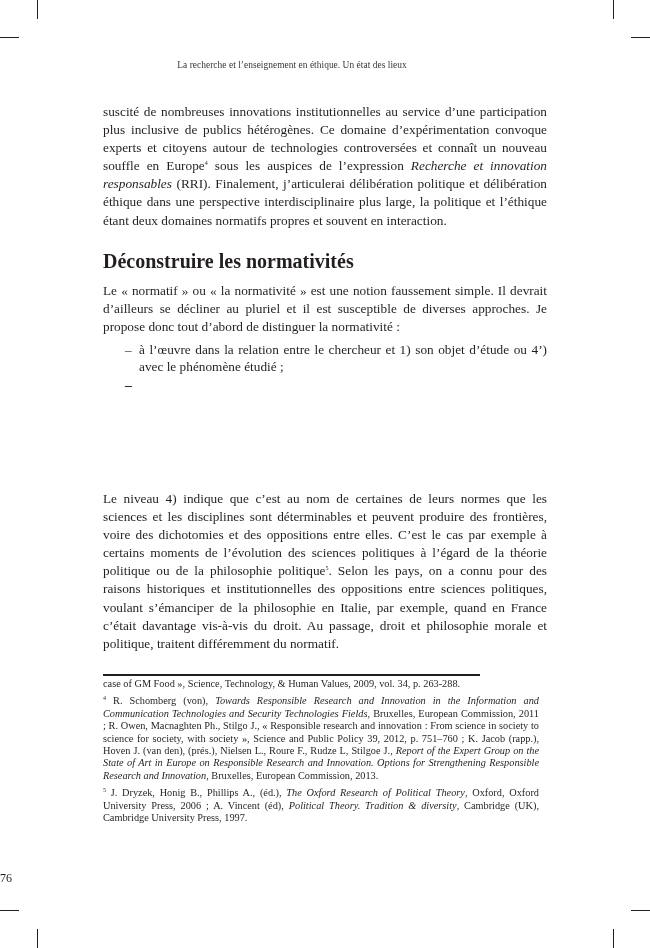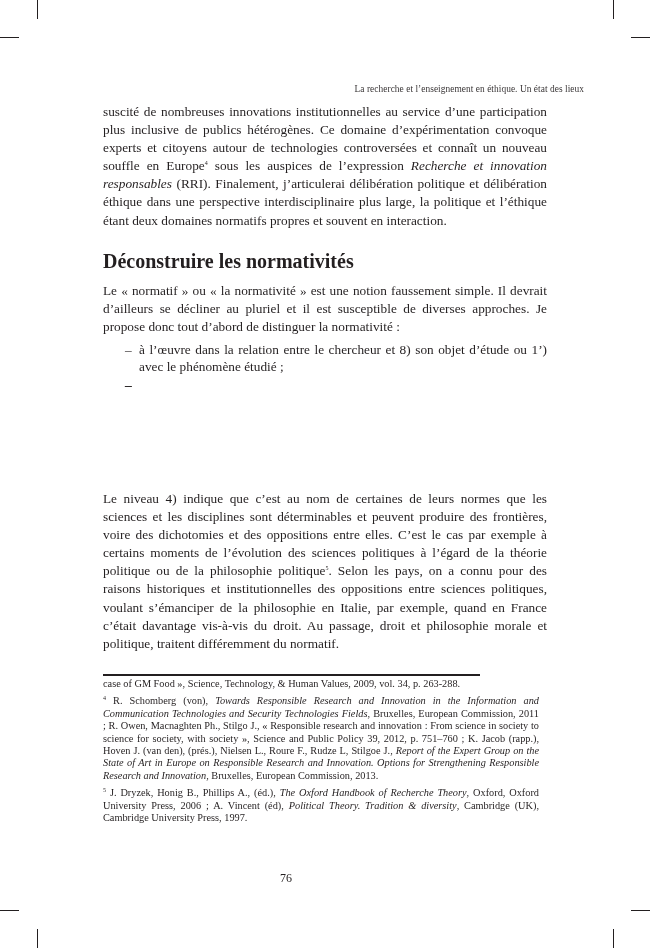--- a/index.html
+++ b/index.html
@@ -2,39 +2,39 @@
 <html><head>
 <meta charset="utf-8">
 <style>
   html, body { margin: 0; padding: 0; background: #ffffff; }
   body { width: 650px; height: 948px; position: relative; overflow: hidden;
          font-family: "Liberation Serif", "DejaVu Serif", serif; color: #231f20; }
   .crop { position: absolute; background: #231f20; }
   .crop.v { width: 1px; height: 19px; }
   .crop.h { height: 1px; width: 19px; }
 
-  .running-header { position: absolute; top: 84px; left: 0; width: 584px; text-align: right;
+  .running-header { position: absolute; top: 60px; left: 0; width: 584px; text-align: center;
                     font-size: 9.4px; color: #3a3637; letter-spacing: 0.05px; }
 
   .body-block { position: absolute; left: 103px; width: 444px; }
   .para { font-size: 13.3px; line-height: 18.1px; text-align: justify; margin: 0; }
   sup.fn { font-size: 6px; vertical-align: 5px; line-height: 0; }
 
   .heading { position: absolute; left: 103px; top: 250px; font-size: 20px; font-weight: bold; margin: 0; }
 
   .list { position: absolute; left: 103px; width: 444px; top: 341px; margin: 0; padding: 0; list-style: none; }
   .list li { position: relative; padding-left: 36px; font-size: 13.3px; line-height: 17.2px; text-align: justify; margin-bottom: 1px; }
   .list li .dash { position: absolute; left: 22px; top: 0; }
 
   .fn-rule { position: absolute; left: 103px; top: 674px; width: 377px; height: 2px; background: #231f20; }
   .footnotes { position: absolute; left: 103px; width: 444px; top: 678px; }
   .fnote { font-size: 10.3px; line-height: 12.4px; text-align: justify; margin: 0 8px 5px 0; }
   .fnote sup { font-size: 6px; vertical-align: 4px; line-height: 0; }
 
-  .page-number { position: absolute; top: 871px; left: 0; width: 572px; text-align: center; font-size: 12px; }
+  .page-number { position: absolute; top: 871px; left: 0; width: 572px; font-size: 12px; }
 </style>
 </head>
 <body>
 
 <div class="crop v" style="left:37px; top:0;"></div>
 <div class="crop h" style="left:0; top:37px;"></div>
 <div class="crop v" style="left:613px; top:0;"></div>
 <div class="crop h" style="left:631px; top:37px;"></div>
 <div class="crop h" style="left:0; top:910px;"></div>
 <div class="crop v" style="left:37px; top:929px;"></div>
@@ -49,37 +49,37 @@
   </p>
 </div>
 
 <h2 class="heading">Déconstruire les normativités</h2>
 
 <div class="body-block" style="top:282px;">
   <p class="para">Le « normatif » ou « la normativité » est une notion faussement simple. Il devrait d’ailleurs se décliner au pluriel et il est susceptible de diverses approches. Je propose donc tout d’abord de distinguer la normativité :</p>
 </div>
 
 <ul class="list">
-  <li><span class="dash">–</span><span>à l’œuvre dans la relation entre le chercheur et 8) son objet d’étude ou 1’) avec le phénomène étudié ;</span></li>
+  <li><span class="dash">–</span><span>à l’œuvre dans la relation entre le chercheur et 1) son objet d’étude ou 4’) avec le phénomène étudié ;</span></li>
   <li><span class="dash">–</span></li>
   <li><span class="dash">–</span></li>
   <li><span class="dash">–</span></li>
 </ul>
 
 <div class="body-block" style="top:490px;">
   <p class="para">
     <span>Le niveau 4) indique que c’est au nom de certaines de leurs normes que les sciences et les disciplines sont déterminables et peuvent produire des frontières, voire des dichotomies et des oppositions entre elles. C’est le cas par exemple à certains moments de l’évolution des sciences politiques à l’égard de la théorie politique ou de la philosophie politique</span><sup class="fn">5</sup><span>. Selon les pays, on a connu pour des raisons historiques et institutionnelles des oppositions entre sciences politiques, voulant s’émanciper de la philosophie en Italie, par exemple, quand en France c’était davantage vis-à-vis du droit. Au passage, droit et philosophie morale et politique, traitent différemment du normatif.</span>
   </p>
 </div>
 
 <div class="fn-rule"></div>
 
 <div class="footnotes">
   <p class="fnote">case of GM Food », Science, Technology, &amp; Human Values, 2009, vol. 34, p. 263-288.</p>
   <p class="fnote">
     <sup>4</sup><span> R. Schomberg (von), </span><i>Towards Responsible Research and Innovation in the Information and Communication Technologies and Security Technologies Fields</i><span>, Bruxelles, European Commission, 2011 ; R. Owen, Macnaghten Ph., Stilgo J., « Responsible research and innovation : From science in society to science for society, with society », Science and Public Policy 39, 2012, p. 751–760 ; K. Jacob (rapp.), Hoven J. (van den), (prés.), Nielsen L., Roure F., Rudze L, Stilgoe J., </span><i>Report of the Expert Group on the State of Art in Europe on Responsible Research and Innovation. Options for Strengthening Responsible Research and Innovation,</i><span> Bruxelles, European Commission, 2013.</span>
   </p>
   <p class="fnote">
-    <sup>5</sup><span> J. Dryzek, Honig B., Phillips A., (éd.), </span><i>The Oxford Handbook of Recherche Theory</i><span>, Oxford, Oxford University Press, 2006 ; A. Vincent (éd), </span><i>Political Theory. Tradition &amp; diversity</i><span>, Cambridge (UK), Cambridge University Press, 1997.</span>
+    <sup>5</sup><span> J. Dryzek, Honig B., Phillips A., (éd.), </span><i>The Oxford Research of Political Theory</i><span>, Oxford, Oxford University Press, 2006 ; A. Vincent (éd), </span><i>Political Theory. Tradition &amp; diversity</i><span>, Cambridge (UK), Cambridge University Press, 1997.</span>
   </p>
 </div>
 
 <div class="page-number">76</div>
 
 </body></html>

